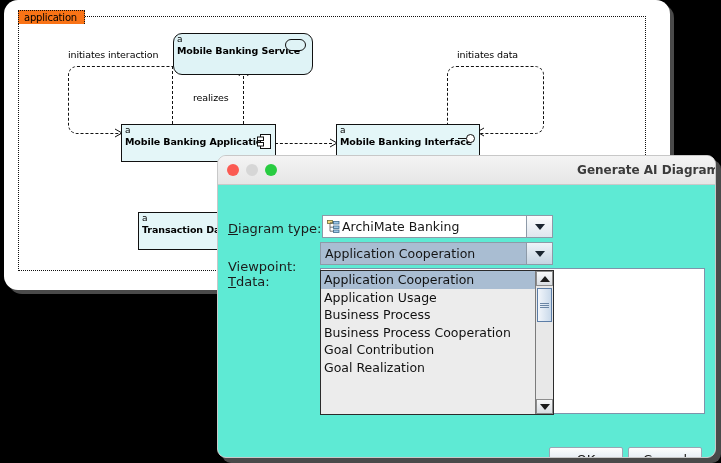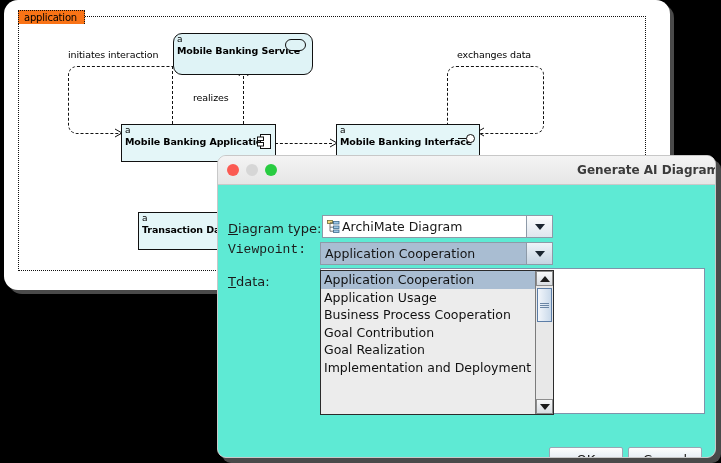--- a/index.html
+++ b/index.html
@@ -205,21 +205,21 @@
     <div class="diagram-frame"></div>
     <div class="frame-tab">application</div>
 
     <div class="dash-box r-tl r-bl" style="left:64px;top:66px;width:105px;height:68px;"></div>
     <div class="conn-label" style="left:64px;top:49px;">initiates interaction</div>
     <svg class="arrow-open" style="left:110px;top:128px;" viewBox="0 0 9 10">
       <polyline points="1,1 8,5 1,9" fill="none" stroke="#111" stroke-width="1"></polyline>
     </svg>
 
     <div class="dash-box r-tl r-tr r-br" style="left:443px;top:66px;width:97px;height:68px;"></div>
-    <div class="conn-label" style="left:453px;top:49px;">exchanges data</div>
+    <div class="conn-label" style="left:453px;top:49px;">initiates data</div>
     <svg class="arrow-open" style="left:472px;top:127px;" viewBox="0 0 9 10">
       <polyline points="8,1 1,5 8,9" fill="none" stroke="#111" stroke-width="1"></polyline>
     </svg>
 
     <div class="v-dash" style="left:239px;top:76px;height:48px;"></div>
     <div class="conn-label" style="left:189px;top:92px;">realizes</div>
     <svg style="position:absolute;left:234px;top:66px;width:11px;height:11px;" viewBox="0 0 11 11">
       <polyline points="1,10 5.5,1 10,10" fill="none" stroke="#111" stroke-width="1"></polyline>
     </svg>
 
@@ -283,52 +283,52 @@
           <svg class="am-icon" viewBox="0 0 13 13">
             <rect x="0.5" y="0.5" width="5" height="3" fill="#f5d97a" stroke="#6a6a3a" stroke-width="0.8"></rect>
             <rect x="6.5" y="1.5" width="5.5" height="2.5" fill="#9ec9e8" stroke="#3c6a8c" stroke-width="0.8"></rect>
             <rect x="6.5" y="6" width="5.5" height="2.5" fill="#9ec9e8" stroke="#3c6a8c" stroke-width="0.8"></rect>
             <rect x="6.5" y="10" width="5.5" height="2.5" fill="#9ec9e8" stroke="#3c6a8c" stroke-width="0.8"></rect>
             <line x1="3" y1="3.5" x2="3" y2="11.2" stroke="#555" stroke-width="0.8"></line>
             <line x1="3" y1="2.8" x2="6.5" y2="2.8" stroke="#555" stroke-width="0.8"></line>
             <line x1="3" y1="7.2" x2="6.5" y2="7.2" stroke="#555" stroke-width="0.8"></line>
             <line x1="3" y1="11.2" x2="6.5" y2="11.2" stroke="#555" stroke-width="0.8"></line>
           </svg>
-          <span>ArchiMate Diagram</span>
+          <span>ArchiMate Banking</span>
         </div>
         <div class="btn">
           <span class="caret"></span>
         </div>
       </div>
 
-      <div class="lbl" style="left:10px;top:57px;font-family:Liberation Mono, monospace;">Viewpoint:</div>
+      <div class="lbl" style="left:10px;top:74px;">Viewpoint:</div>
       <div class="combo sel" style="left:102px;top:57px;width:233px;">
         <div class="field">
           <span>Application Cooperation</span>
         </div>
         <div class="btn">
           <span class="caret"></span>
         </div>
       </div>
 
       <div class="lbl" style="left:10px;top:89px;">
         <span class="mn">T</span><span>data:</span>
       </div>
       <div class="textarea" style="left:102px;top:83px;width:385px;height:146px;">
         <span style="position:absolute;left:226px;top:1px;">n</span>
       </div>
 
       <div class="dropdown" style="left:102px;top:85px;width:234px;height:145px;">
         <div class="dd-list">
           <div class="dd-item active">Application Cooperation</div>
           <div class="dd-item">Application Usage</div>
+          <div class="dd-item">Business Process</div>
           <div class="dd-item">Business Process Cooperation</div>
           <div class="dd-item">Goal Contribution</div>
           <div class="dd-item">Goal Realization</div>
-          <div class="dd-item">Implementation and Deployment</div>
         </div>
         <div class="dd-scroll">
           <div class="sb-btn up">
             <span class="sb-tri-up"></span>
           </div>
           <div class="sb-thumb">
             <span class="sb-grip">
                 <i></i>
                 <i></i>
                 <i></i>

